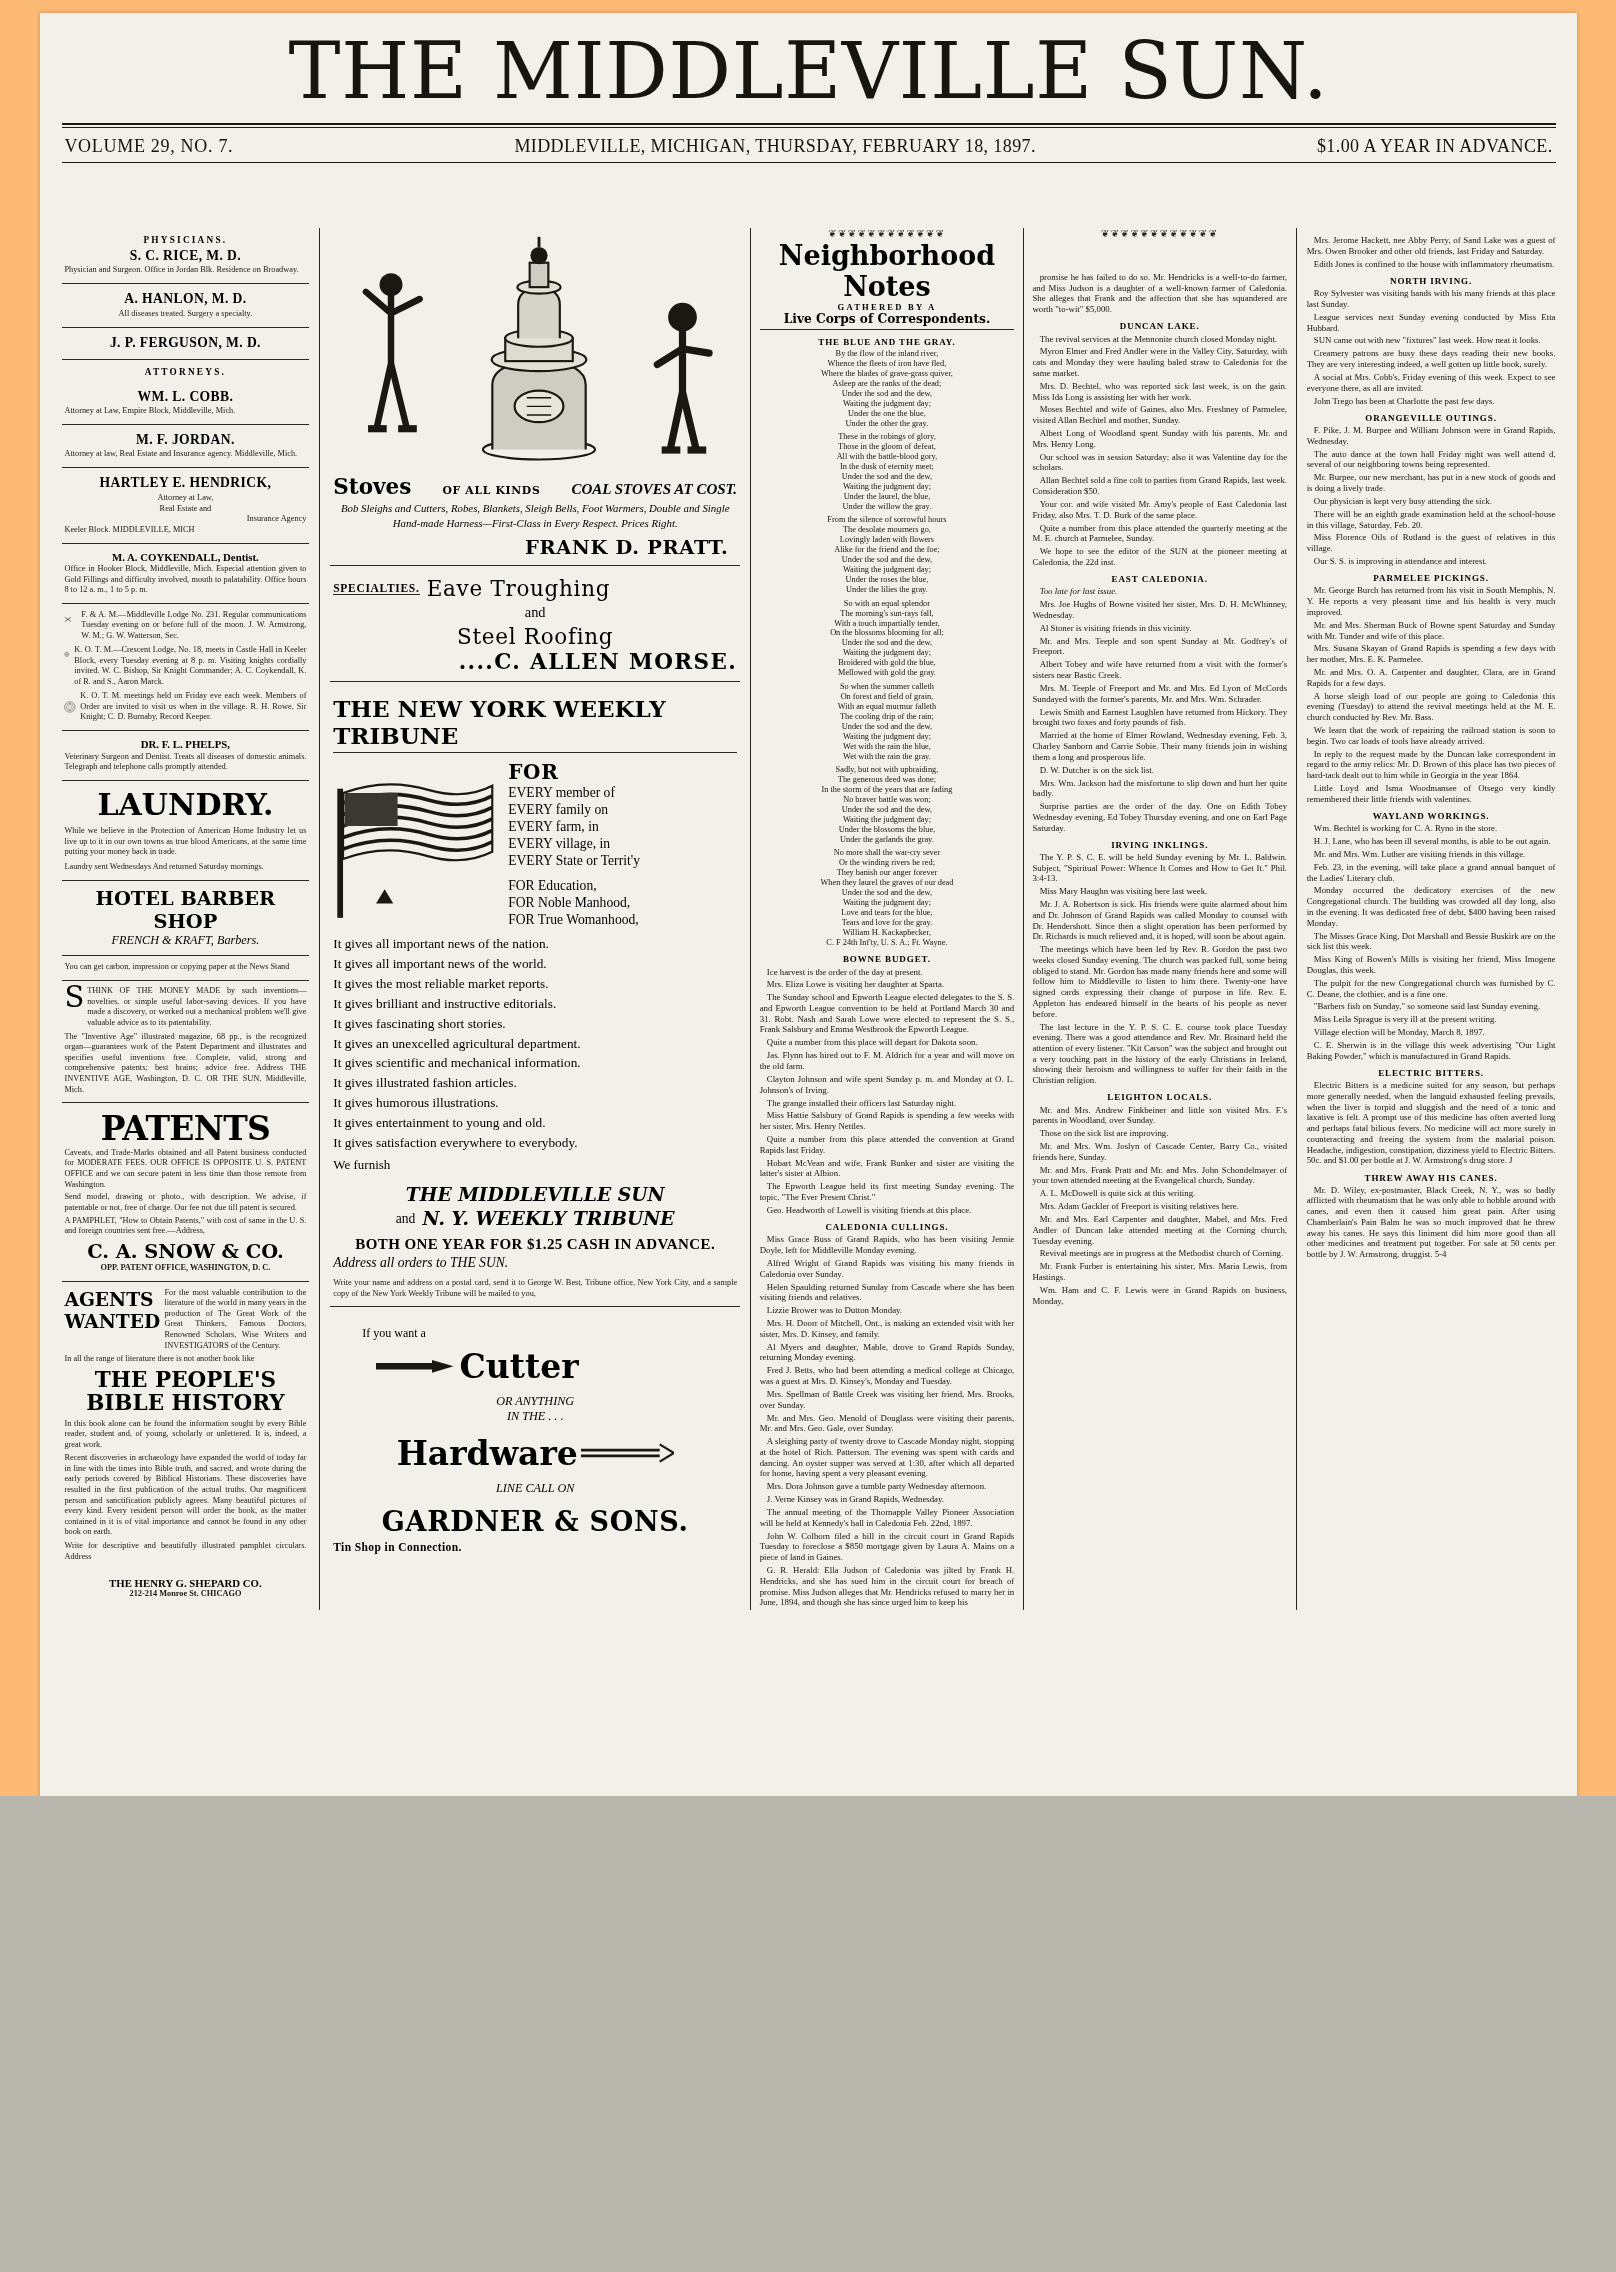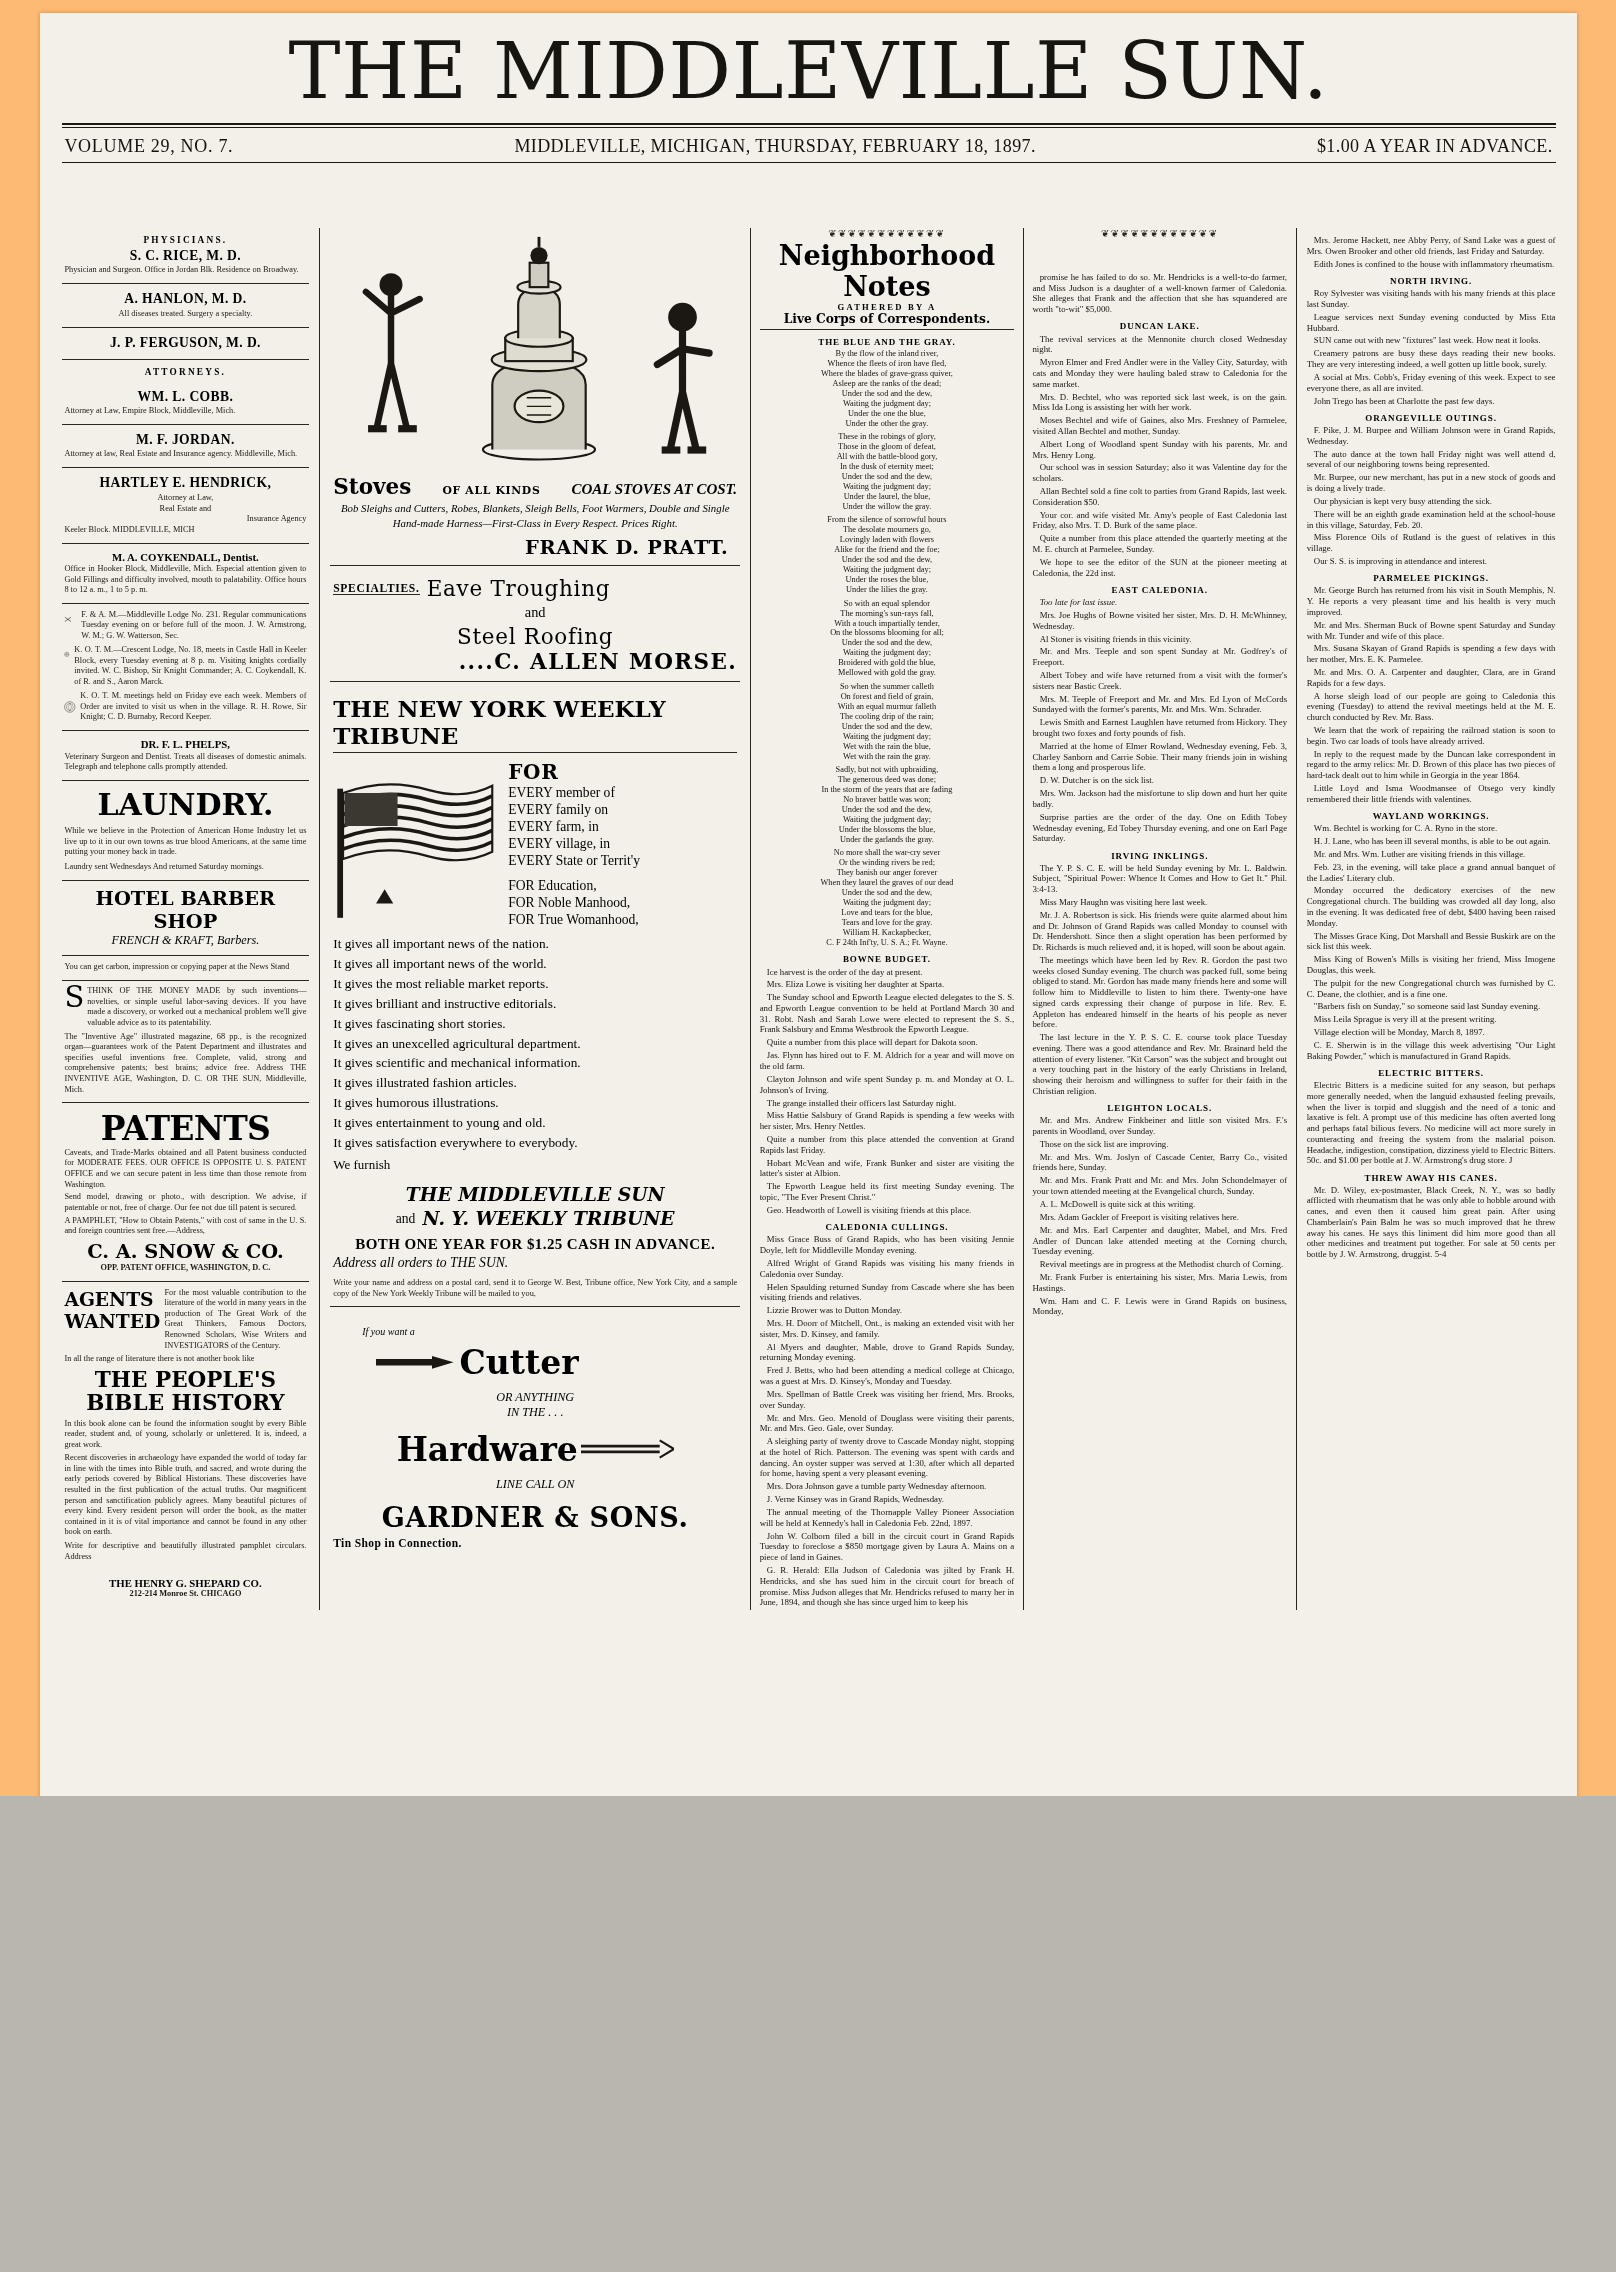--- a/index.html
+++ b/index.html
@@ -88,21 +88,21 @@
   }
   .nn-sub1{font-size:8.6px;letter-spacing:2.2px;text-align:center;font-weight:bold;}
   .nn-sub2{font-family:"DejaVu Serif",serif;font-size:12.2px;text-align:center;font-weight:bold;}
   .deck{font-size:9px;font-weight:bold;text-align:center;letter-spacing:0.9px;margin:6.5px 0 2.2px 0;}
   .body{font-size:8.8px;line-height:1.22;text-align:justify;color:#16140f;}
   .body p{margin:0 0 2.2px 0;text-indent:7.2px;}
   .poem{font-size:8.3px;line-height:1.2;text-align:center;color:#16140f;}
   .poem p{margin:0 0 3.6px 0;}
   .orn{text-align:center;font-size:10px;letter-spacing:1.4px;color:#2a2720;}
   .col-rule{border-top:0.9px solid #2a2720;margin:2.9px 0;}
-  .wantwrap{text-align:center;font-size:10px;font-style:italic;}
+  .wantwrap{text-align:center;font-size:12px;}
   .tin{font-size:11.5px;font-weight:bold;letter-spacing:0.4px;margin-top:4.3px;}
   .laundry{font-family:"DejaVu Serif",serif;font-size:30px;font-weight:bold;text-align:center;letter-spacing:0px;}
   .hotel{font-family:"DejaVu Serif",serif;font-size:19.4px;font-weight:bold;text-align:center;}
   .agents{font-family:"DejaVu Serif",serif;font-size:18.7px;font-weight:bold;}
   .peoples{font-family:"DejaVu Serif",serif;font-size:21.5px;font-weight:bold;text-align:center;line-height:1.05;}
   .henry{font-size:10.8px;font-weight:bold;text-align:center;}
   .snow{font-family:"DejaVu Serif",serif;font-size:19.4px;font-weight:bold;text-align:center;letter-spacing:0;}
 </style>
 </head>
 <body>
@@ -485,21 +485,21 @@
 
       <div class="col c4">
         <div class="orn">❦❦❦❦❦❦❦❦❦❦❦❦</div>
         <div class="body" style="margin-top:33px">
           <p>promise he has failed to do so.  Mr. Hendricks is a well-to-do farmer, and Miss Judson is a daughter of a well-known farmer of Caledonia.  She alleges that Frank and the affection that she has squandered are worth "to-wit" $5,000.</p>
         </div>
 
         <div>
           <div class="deck">DUNCAN LAKE.</div>
           <div class="body">
-            <p>The revival services at the Mennonite church closed Wednesday night.</p>
+            <p>The revival services at the Mennonite church closed Monday night.</p>
             <p>Myron Elmer and Fred Andler were in the Valley City, Saturday, with cats and Monday they were hauling baled straw to Caledonia for the same market.</p>
             <p>Mrs. D. Bechtel, who was reported sick last week, is on the gain.  Miss Ida Long is assisting her with her work.</p>
             <p>Moses Bechtel and wife of Gaines, also Mrs. Freshney of Parmelee, visited Allan Bechtel and mother, Sunday.</p>
             <p>Albert Long of Woodland spent Sunday with his parents, Mr. and Mrs. Henry Long.</p>
             <p>Our school was in session Saturday; also it was Valentine day for the scholars.</p>
             <p>Allan Bechtel sold a fine colt to parties from Grand Rapids, last week.  Consideration $50.</p>
             <p>Your cor. and wife visited Mr. Amy's people of East Caledonia last Friday, also Mrs. T. D. Burk of the same place.</p>
             <p>Quite a number from this place attended the quarterly meeting at the M. E. church at Parmelee, Sunday.</p>
             <p>We hope to see the editor of the SUN at the pioneer meeting at Caledonia, the 22d inst.</p>
           </div>

